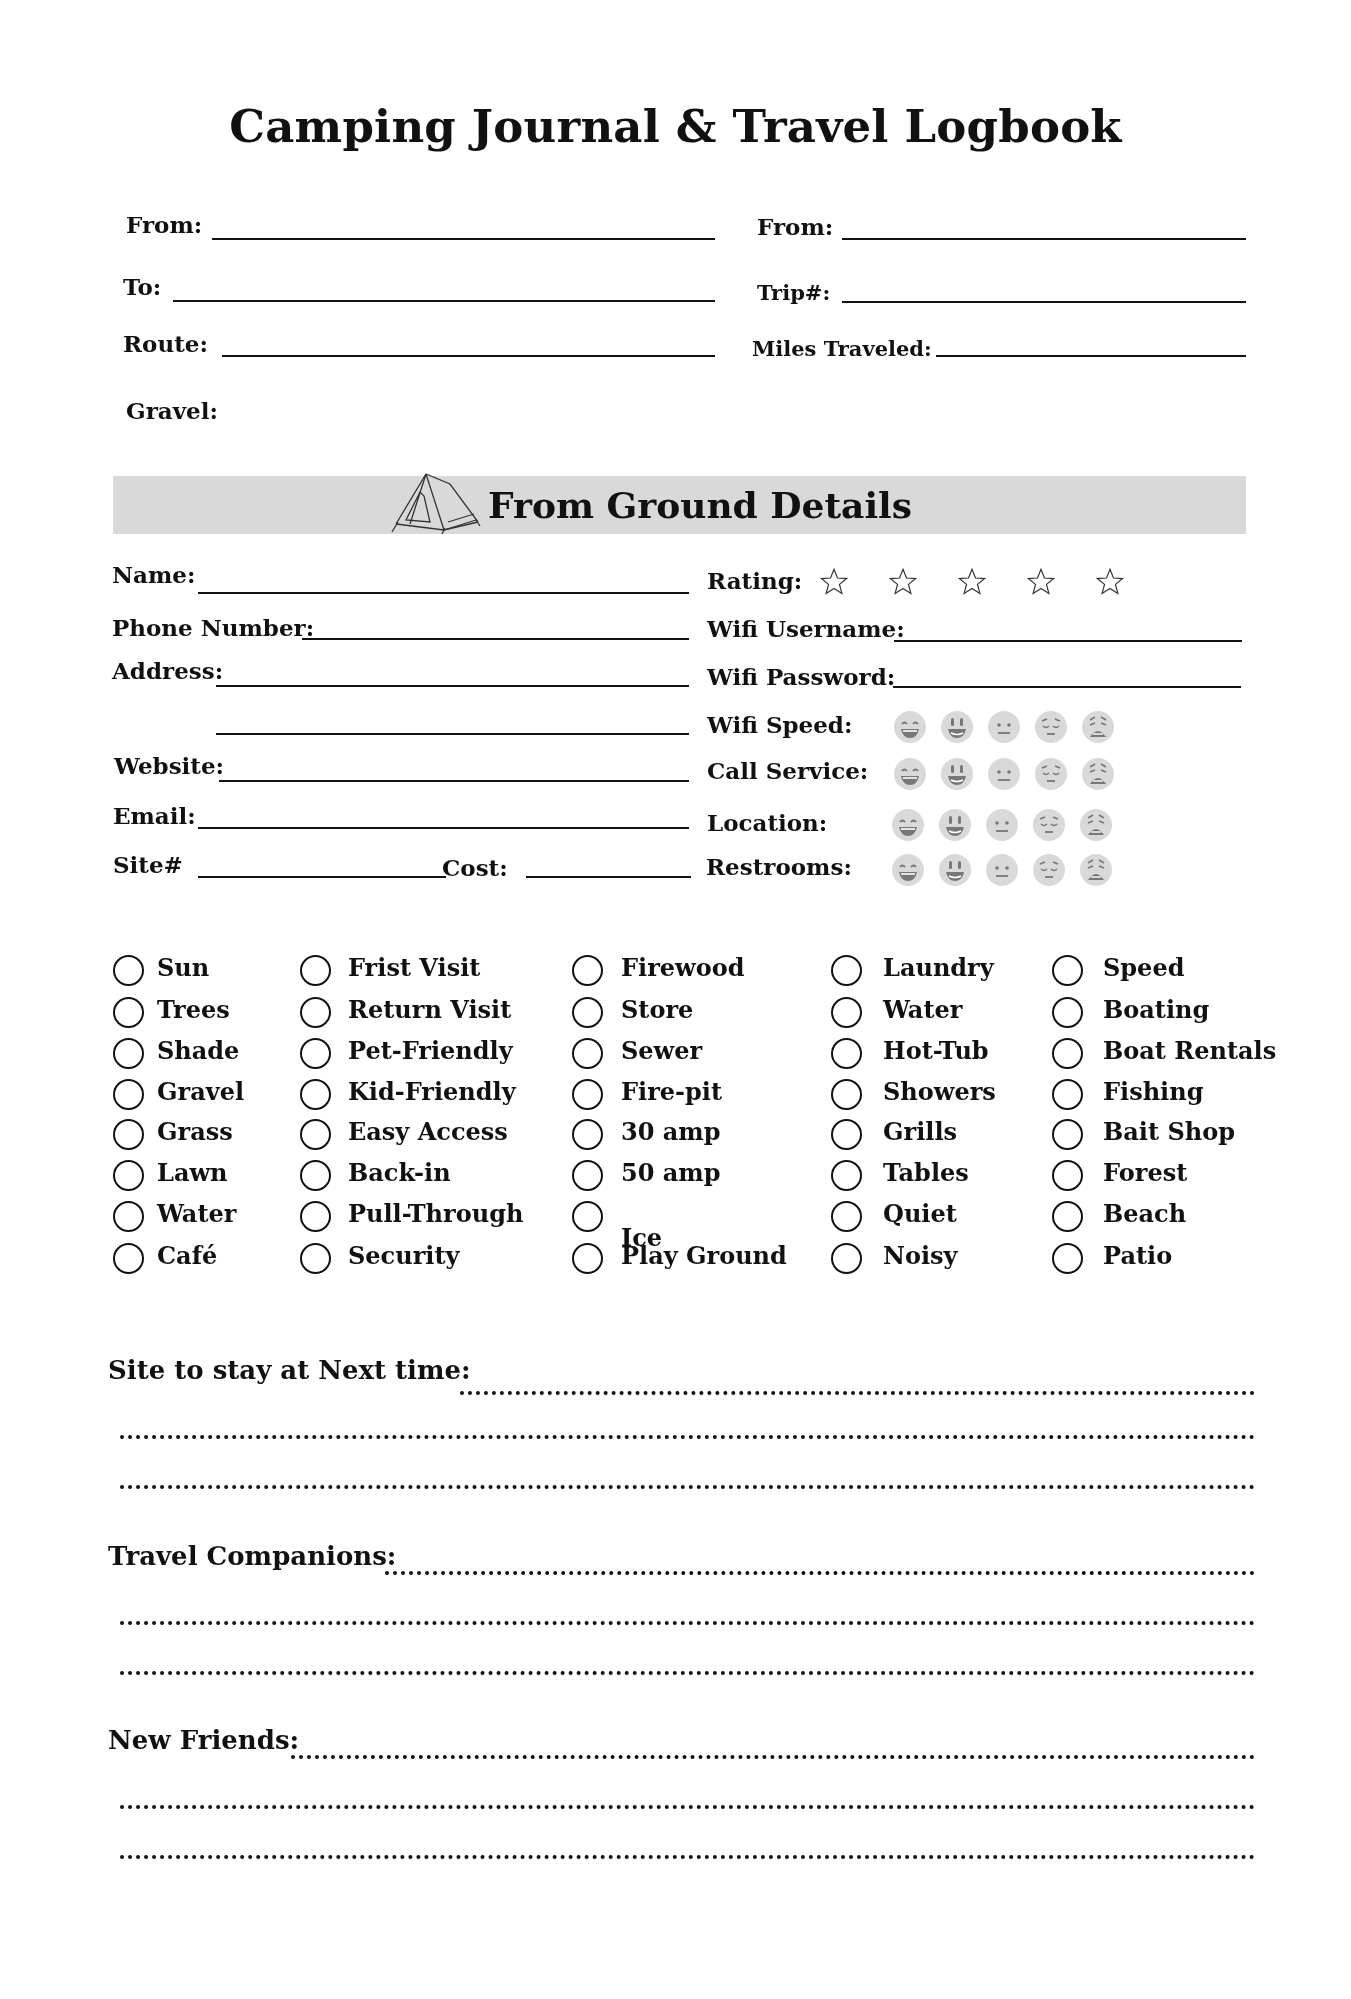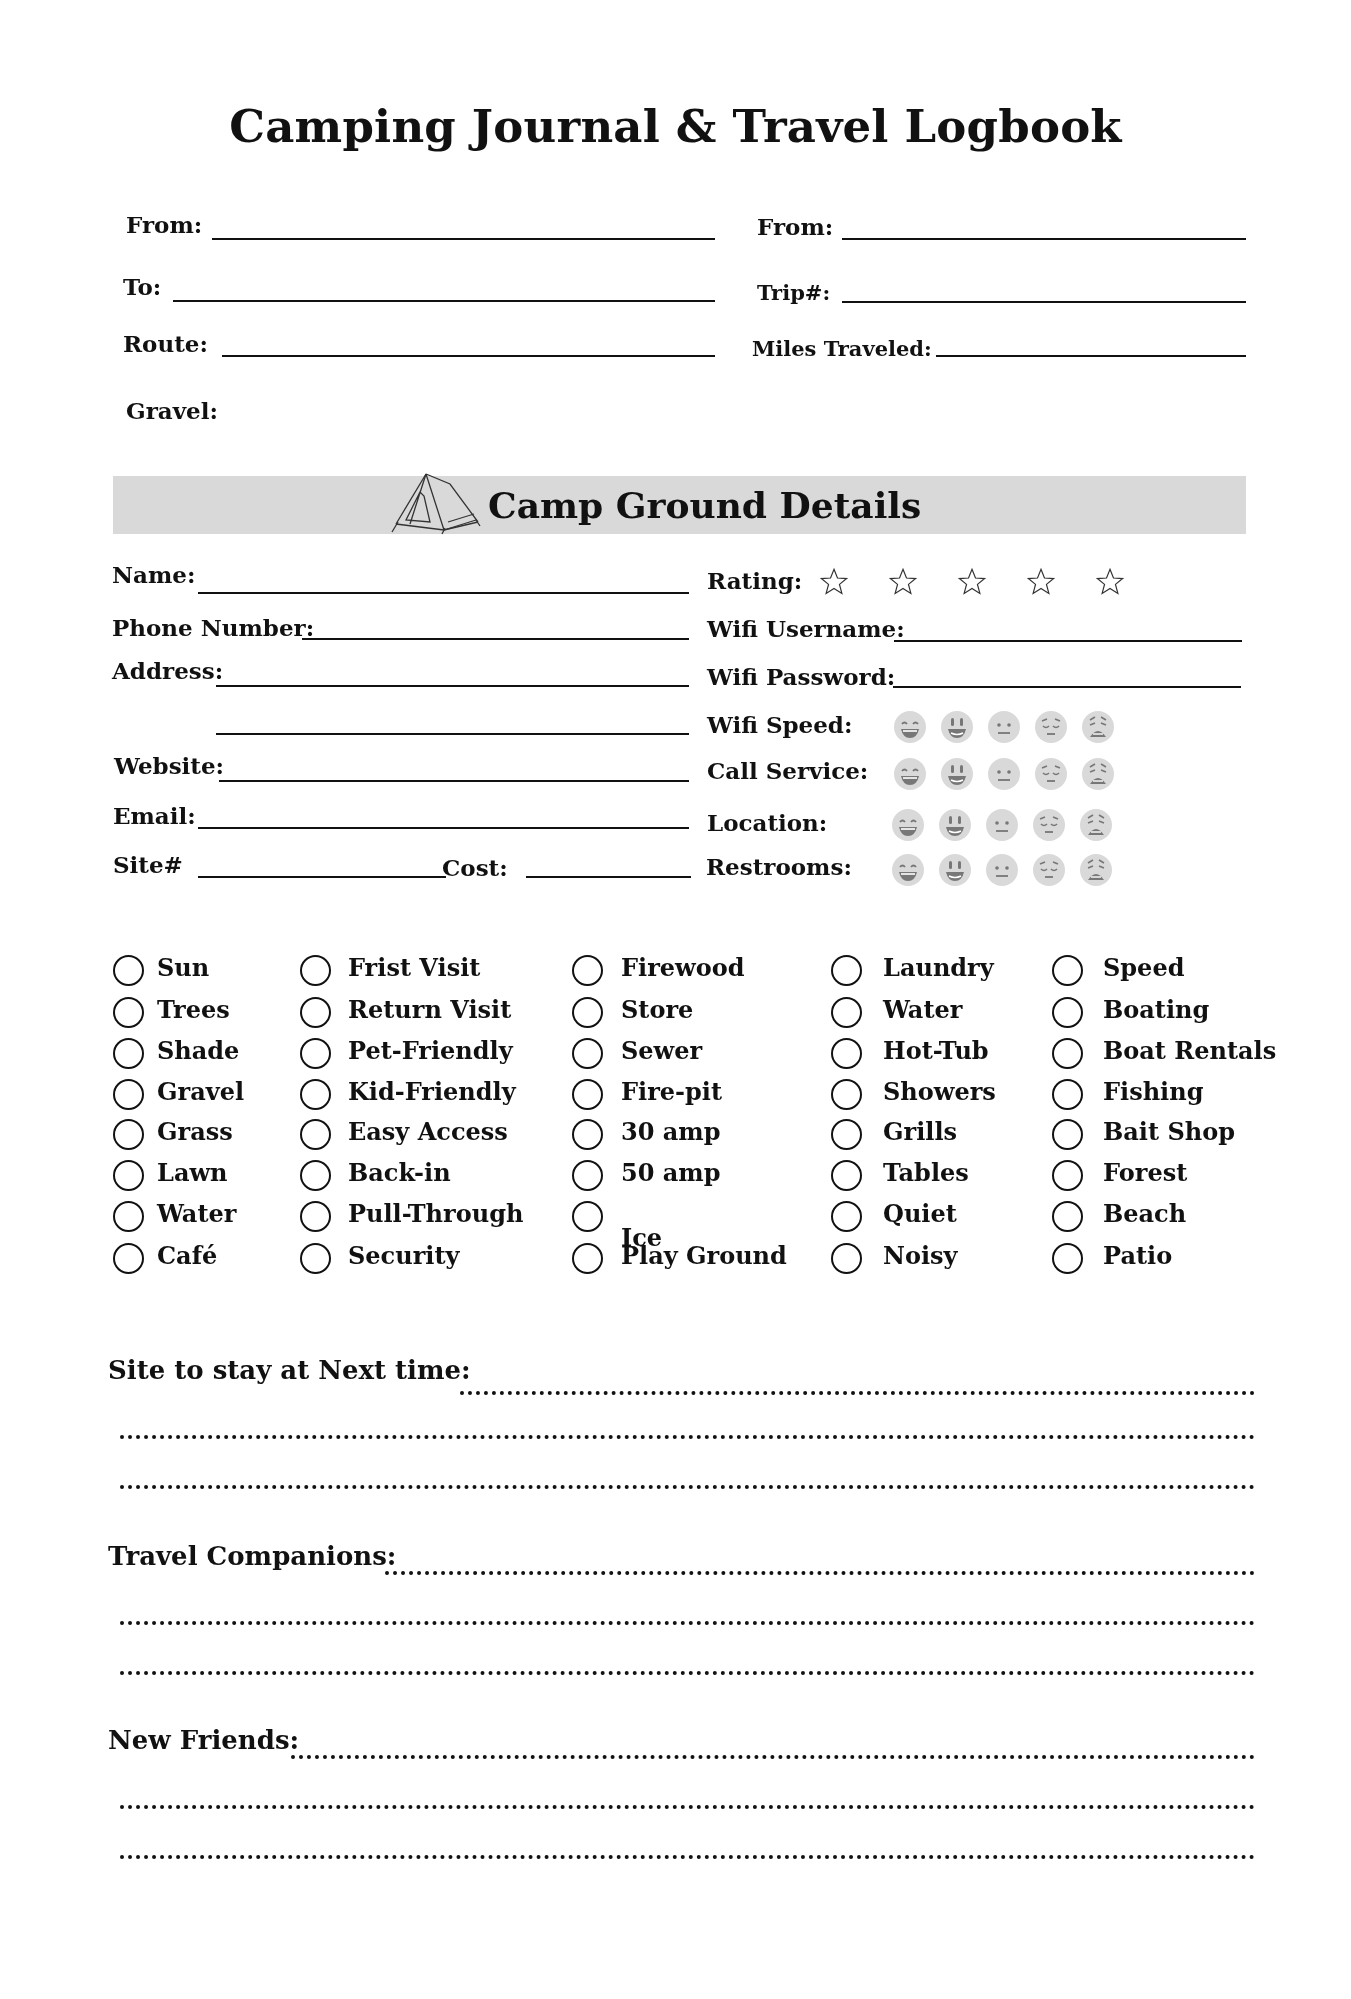--- a/index.html
+++ b/index.html
@@ -40,21 +40,21 @@
 <div class="abs lbl sm" style="left:752px;top:336px;">Miles Traveled:</div>
 <div class="abs line" style="left:936px;top:355px;width:310px;"></div>
 
 <div class="abs banner"></div>
 <svg class="abs tent" viewBox="0 0 92 64" fill="none" stroke="#333" stroke-width="1.3">
   <path d="M36 2 L6 52 M36 2 L60 12 L88 50 M36 2 L54 58 M6 52 L54 58 L88 50"></path>
   <path d="M36 2 L20 52 M30 20 L16 48 L40 50 L34 24 Z"></path>
   <path d="M54 58 L86 48 M58 50 L84 42"></path>
   <path d="M2 60 L8 50 M52 62 L55 56 M90 54 L86 48"></path>
 </svg>
-<div class="abs banner-title">Camp Ground Details</div>
+<div class="abs banner-title">From Ground Details</div>
 
 <div class="abs lbl" style="left:112px;top:561px;">Name:</div>
 <div class="abs line" style="left:198px;top:592px;width:491px;"></div>
 <div class="abs lbl" style="left:112px;top:614px;">Phone Number:</div>
 <div class="abs line" style="left:302px;top:638px;width:387px;"></div>
 <div class="abs lbl" style="left:112px;top:657px;">Address:</div>
 <div class="abs line" style="left:216px;top:685px;width:473px;"></div>
 <div class="abs line" style="left:216px;top:733px;width:473px;"></div>
 <div class="abs lbl" style="left:114px;top:752px;">Website:</div>
 <div class="abs line" style="left:219px;top:780px;width:470px;"></div>

